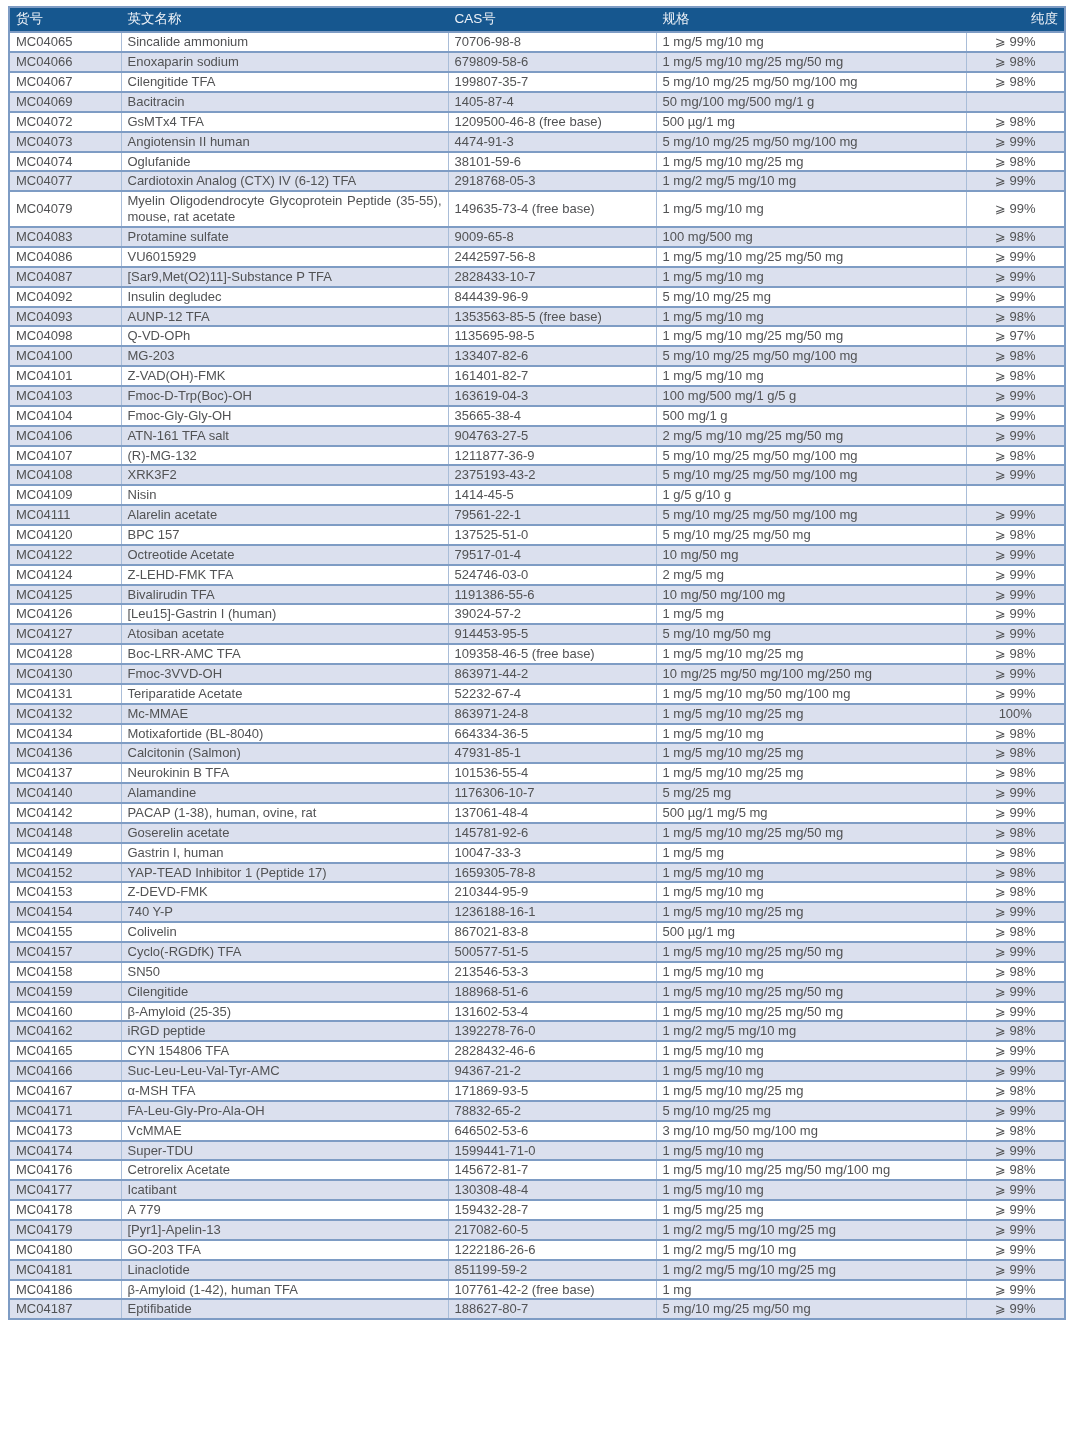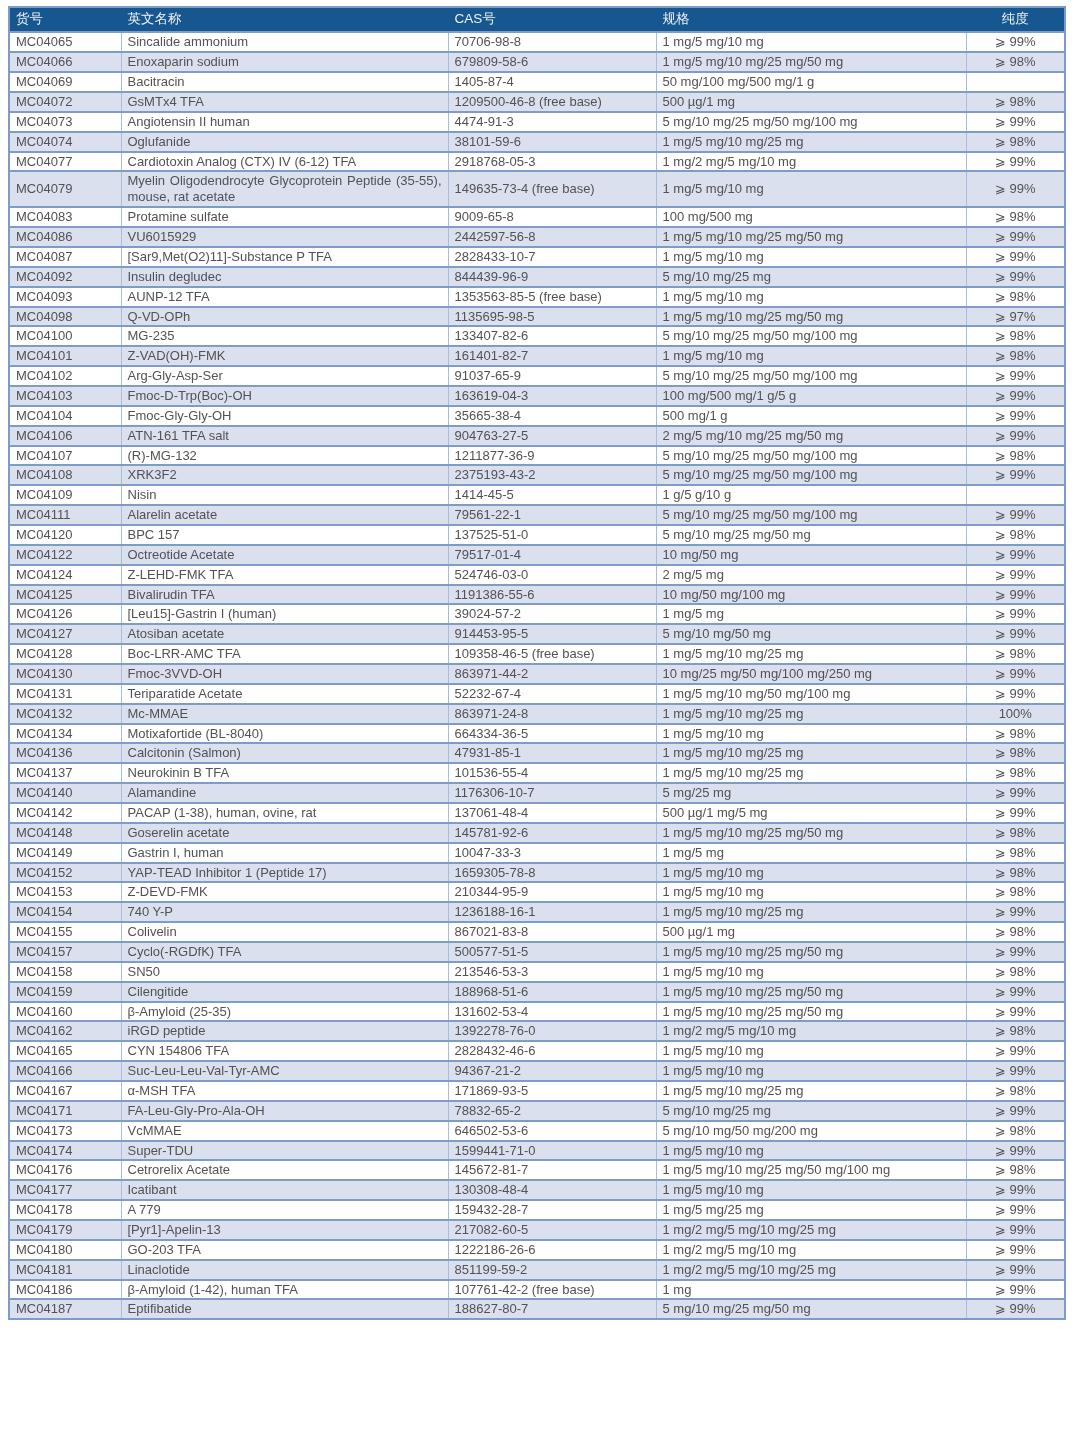--- a/index.html
+++ b/index.html
@@ -25,21 +25,21 @@
     background: #16578f;
     color: #edf1f7;
     font-weight: normal;
     font-size: 13.5px;
     text-align: left;
     padding: 3px 6px 4px 6px;
     border: 1px solid #16578f;
     border-bottom: 1px solid #8ea9cb;
     margin-top: 8px;
   }
-  thead th.col-purity { text-align: center; }
+  thead th.col-purity { text-align: right; }
 
   tbody td {
     padding: 1px 6px;
     border-left: 1px solid #a9bdd8;
     border-right: 1px solid #a9bdd8;
     border-top: 2px solid #7e9cc4;
     border-bottom: 2px solid #7e9cc4;
     background: #ffffff;
     overflow: hidden;
     word-wrap: break-word;
@@ -78,20 +78,27 @@
           <td class="col-purity">⩾ 99%</td>
         </tr>
         <tr>
           <td class="col-code">MC04066</td>
           <td class="col-name">Enoxaparin sodium</td>
           <td class="col-cas">679809-58-6</td>
           <td class="col-spec">1 mg/5 mg/10 mg/25 mg/50 mg</td>
           <td class="col-purity">⩾ 98%</td>
         </tr>
         <tr>
+          <td class="col-code">MC04067</td>
+          <td class="col-name">Cilengitide TFA</td>
+          <td class="col-cas">199807-35-7</td>
+          <td class="col-spec">5 mg/10 mg/25 mg/50 mg/100 mg</td>
+          <td class="col-purity">⩾ 98%</td>
+        </tr>
+        <tr>
           <td class="col-code">MC04069</td>
           <td class="col-name">Bacitracin</td>
           <td class="col-cas">1405-87-4</td>
           <td class="col-spec">50 mg/100 mg/500 mg/1 g</td>
           <td class="col-purity"></td>
         </tr>
         <tr>
           <td class="col-code">MC04072</td>
           <td class="col-name">GsMTx4 TFA</td>
           <td class="col-cas">1209500-46-8 (free base)</td>
@@ -163,38 +170,31 @@
         </tr>
         <tr>
           <td class="col-code">MC04098</td>
           <td class="col-name">Q-VD-OPh</td>
           <td class="col-cas">1135695-98-5</td>
           <td class="col-spec">1 mg/5 mg/10 mg/25 mg/50 mg</td>
           <td class="col-purity">⩾ 97%</td>
         </tr>
         <tr>
           <td class="col-code">MC04100</td>
-          <td class="col-name">MG-235</td>
+          <td class="col-name">MG-203</td>
           <td class="col-cas">133407-82-6</td>
           <td class="col-spec">5 mg/10 mg/25 mg/50 mg/100 mg</td>
           <td class="col-purity">⩾ 98%</td>
         </tr>
         <tr>
           <td class="col-code">MC04101</td>
           <td class="col-name">Z-VAD(OH)-FMK</td>
           <td class="col-cas">161401-82-7</td>
           <td class="col-spec">1 mg/5 mg/10 mg</td>
           <td class="col-purity">⩾ 98%</td>
-        </tr>
-        <tr>
-          <td class="col-code">MC04102</td>
-          <td class="col-name">Arg-Gly-Asp-Ser</td>
-          <td class="col-cas">91037-65-9</td>
-          <td class="col-spec">5 mg/10 mg/25 mg/50 mg/100 mg</td>
-          <td class="col-purity">⩾ 99%</td>
         </tr>
         <tr>
           <td class="col-code">MC04103</td>
           <td class="col-name">Fmoc-D-Trp(Boc)-OH</td>
           <td class="col-cas">163619-04-3</td>
           <td class="col-spec">100 mg/500 mg/1 g/5 g</td>
           <td class="col-purity">⩾ 99%</td>
         </tr>
         <tr>
           <td class="col-code">MC04104</td>
@@ -445,21 +445,21 @@
           <td class="col-code">MC04171</td>
           <td class="col-name">FA-Leu-Gly-Pro-Ala-OH</td>
           <td class="col-cas">78832-65-2</td>
           <td class="col-spec">5 mg/10 mg/25 mg</td>
           <td class="col-purity">⩾ 99%</td>
         </tr>
         <tr>
           <td class="col-code">MC04173</td>
           <td class="col-name">VcMMAE</td>
           <td class="col-cas">646502-53-6</td>
-          <td class="col-spec">5 mg/10 mg/50 mg/200 mg</td>
+          <td class="col-spec">3 mg/10 mg/50 mg/100 mg</td>
           <td class="col-purity">⩾ 98%</td>
         </tr>
         <tr>
           <td class="col-code">MC04174</td>
           <td class="col-name">Super-TDU</td>
           <td class="col-cas">1599441-71-0</td>
           <td class="col-spec">1 mg/5 mg/10 mg</td>
           <td class="col-purity">⩾ 99%</td>
         </tr>
         <tr>

